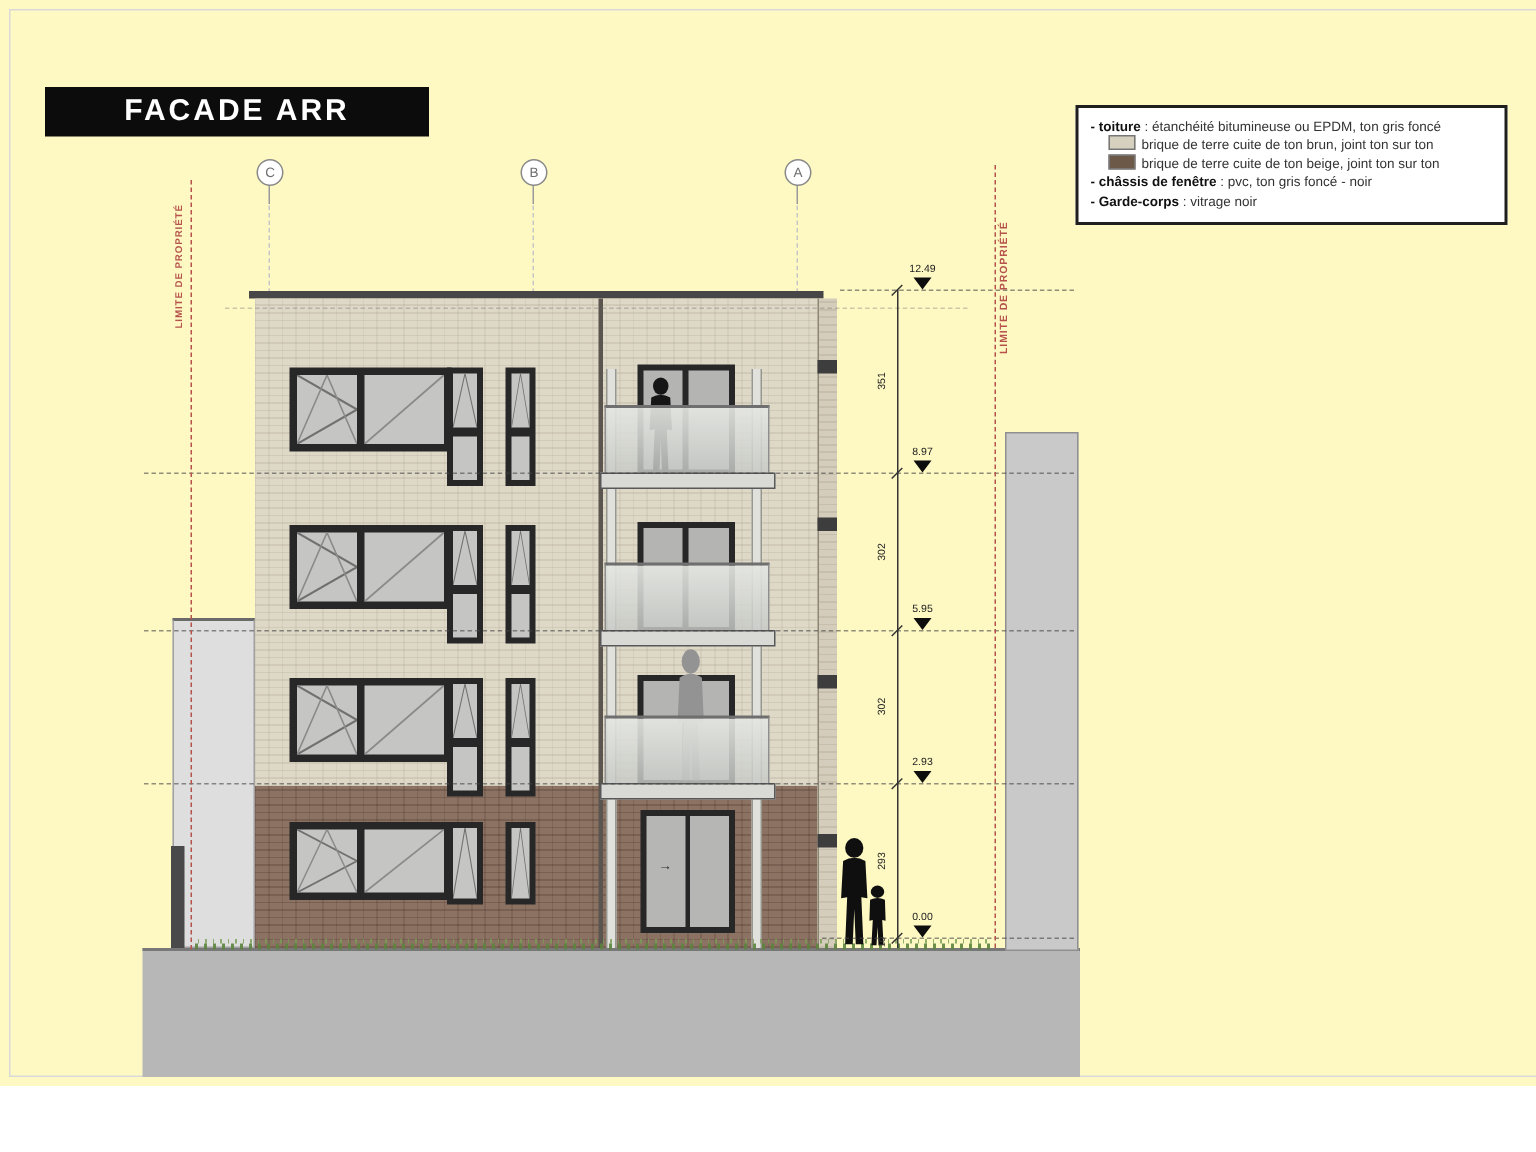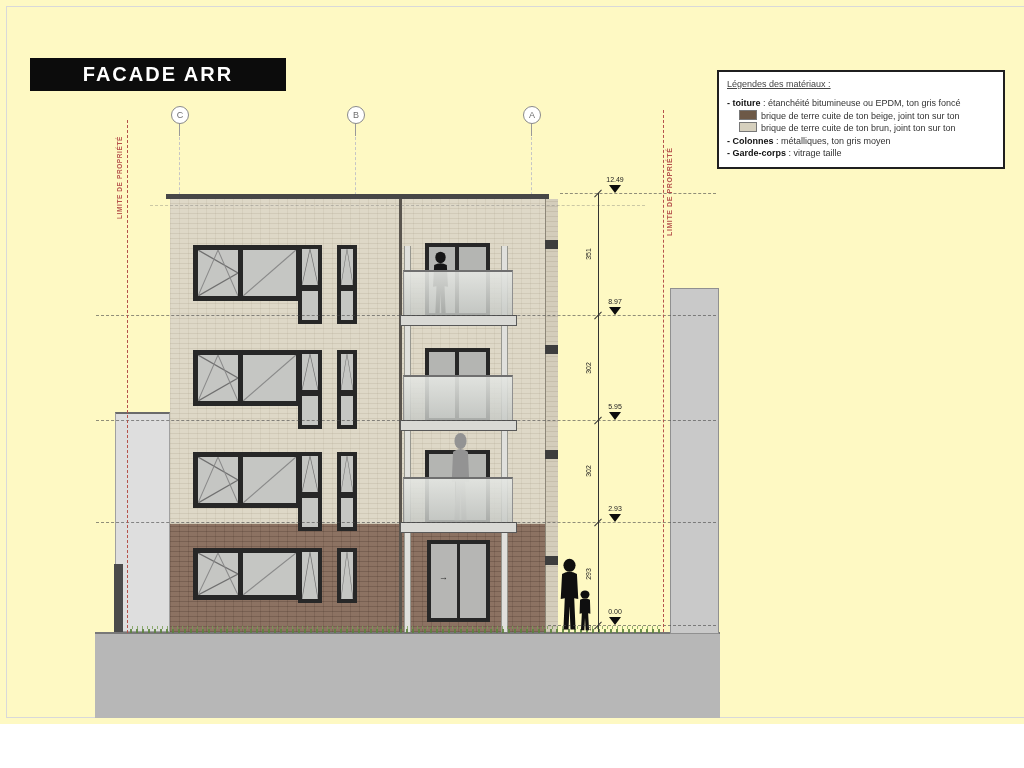--- a/index.html
+++ b/index.html
@@ -88,26 +88,25 @@
 </style>
 </head>
 <body>
 
 <div id="sheet">
   <div id="paper-frame"></div>
 
   <div class="abs" id="title-block">FACADE ARR</div>
 
   <div class="abs" id="legend-box">
-    <div class="lg-title">Légendes des matériaux :</div>
     <div class="lg-row"><b>- toiture</b><span> : étanchéité bitumineuse ou EPDM, ton gris foncé</span></div>
+    <div class="lg-row indent"><span class="swatch beige"></span><span>brique de terre cuite de ton brun, joint ton sur ton</span></div>
     <div class="lg-row indent"><span class="swatch brown"></span><span>brique de terre cuite de ton beige, joint ton sur ton</span></div>
-    <div class="lg-row indent"><span class="swatch beige"></span><span>brique de terre cuite de ton brun, joint ton sur ton</span></div>
-    <div class="lg-row"><b>- Colonnes</b><span> : métalliques, ton gris moyen</span></div>
-    <div class="lg-row"><b>- Garde-corps</b><span> : vitrage taille</span></div>
+    <div class="lg-row"><b>- châssis de fenêtre</b><span> : pvc, ton gris foncé - noir</span></div>
+    <div class="lg-row"><b>- Garde-corps</b><span> : vitrage noir</span></div>
   </div>
 
   <div class="abs grid-circle" style="left:171px;">C</div>
   <div class="abs grid-circle" style="left:347px;">B</div>
   <div class="abs grid-circle" style="left:523px;">A</div>
   <div class="abs grid-stem" style="left:179px;"></div>
   <div class="abs grid-stem" style="left:355px;"></div>
   <div class="abs grid-stem" style="left:531px;"></div>
   <div class="abs grid-dash" style="left:179px;"></div>
   <div class="abs grid-dash" style="left:355px;"></div>

